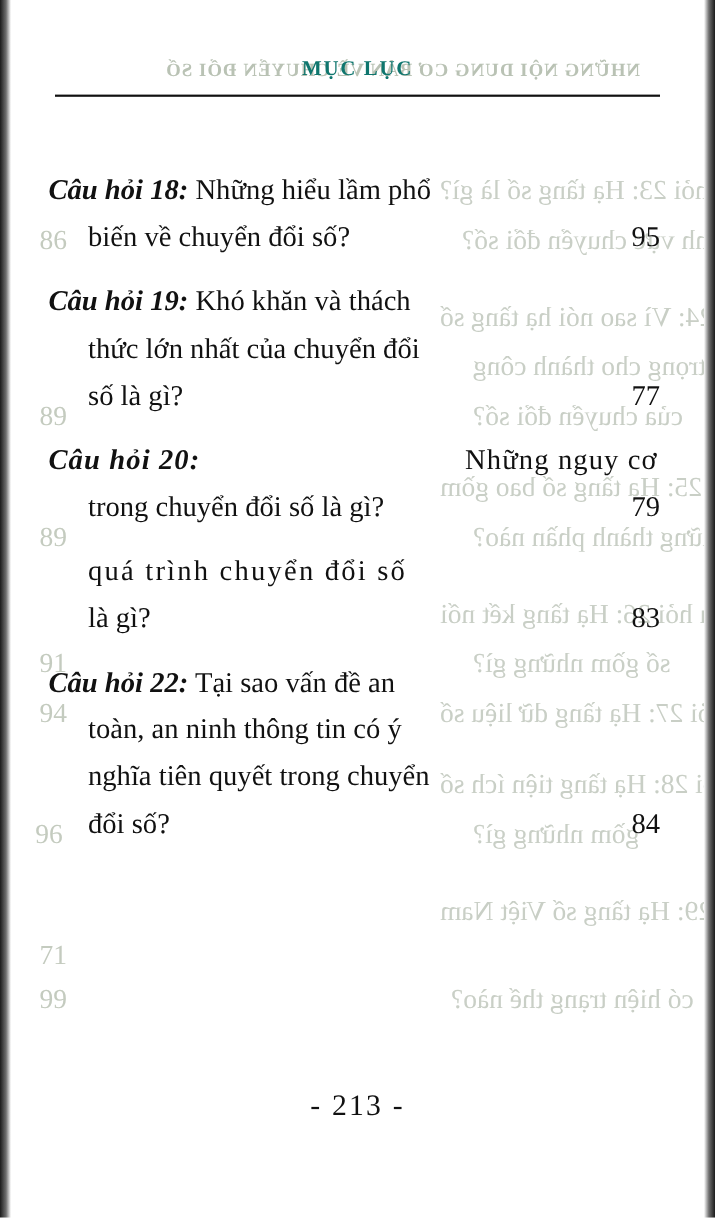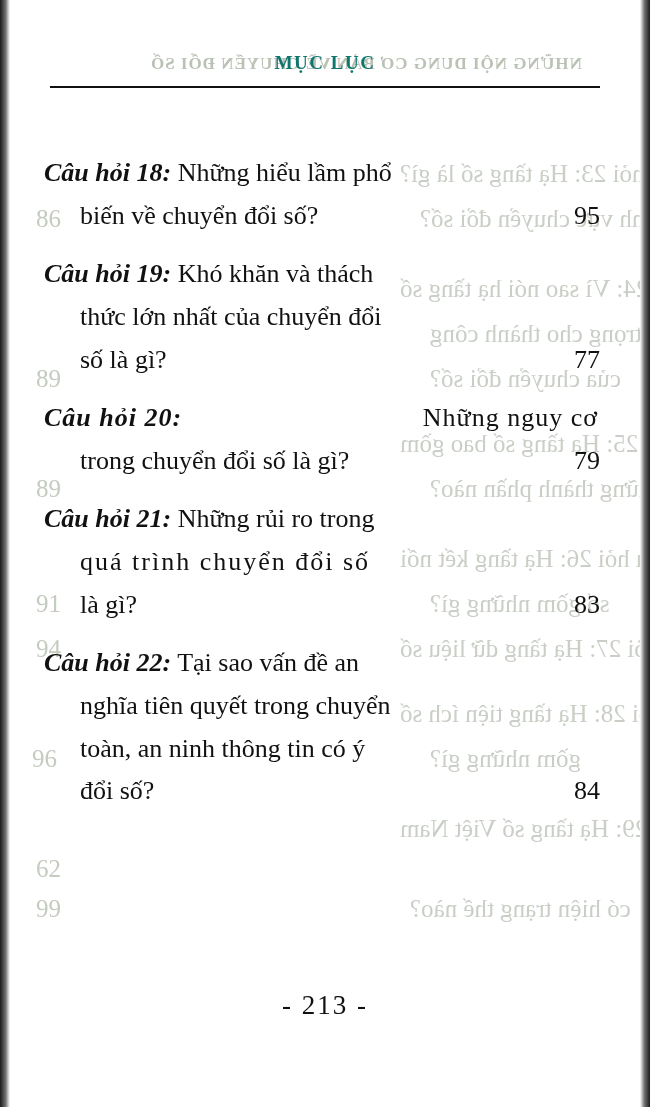--- a/index.html
+++ b/index.html
@@ -163,21 +163,21 @@
   <div class="bleed bleed-line" style="top:745px; left:430px;">gồm những gì?</div>
   <div class="bleed bleed-line" style="top:815px; left:400px;">Câu hỏi 29: Hạ tầng số Việt Nam</div>
   <div class="bleed bleed-line" style="top:895px; left:410px;">có hiện trạng thế nào?</div>
 
   <div class="bleed bleed-num" style="top:205px; left:36px;">86</div>
   <div class="bleed bleed-num" style="top:365px; left:36px;">89</div>
   <div class="bleed bleed-num" style="top:475px; left:36px;">89</div>
   <div class="bleed bleed-num" style="top:590px; left:36px;text-align:right;">91</div>
   <div class="bleed bleed-num" style="top:635px; left:36px;">94</div>
   <div class="bleed bleed-num" style="top:745px; left:32px;">96</div>
-  <div class="bleed bleed-num" style="top:855px; left:36px;">62</div>
+  <div class="bleed bleed-num" style="top:855px; left:36px;">71</div>
   <div class="bleed bleed-num" style="top:895px; left:36px;">99</div>
 
   <div class="header">
     <div class="header-title">MỤC LỤC</div>
     <div class="header-rule"></div>
   </div>
 
   <div class="toc">
 
     <div class="entry">
@@ -217,40 +217,36 @@
         </span>
         <span class="line indent">
           <span>trong chuyển đổi số là gì?</span>
           <span class="page-no">79</span>
         </span>
       </p>
     </div>
 
     <div class="entry">
       <p>
-        <span class="line">
-          <span class="q-label">Câu hỏi 21:</span>
-          <span>Những rủi ro trong</span>
-        </span>
         <span class="line indent" style="letter-spacing:2px;">quá trình chuyển đổi số</span>
         <span class="line indent">
           <span>là gì?</span>
           <span class="page-no">83</span>
         </span>
       </p>
     </div>
 
     <div class="entry">
       <p>
         <span class="line">
           <span class="q-label">Câu hỏi 22:</span>
           <span>Tại sao vấn đề an</span>
         </span>
+        <span class="line indent">toàn, an ninh thông tin có ý</span>
         <span class="line indent">nghĩa tiên quyết trong chuyển</span>
-        <span class="line indent">toàn, an ninh thông tin có ý</span>
         <span class="line indent">
           <span>đổi số?</span>
           <span class="page-no">84</span>
         </span>
       </p>
     </div>
 
   </div>
 
   <div class="folio">- 213 -</div>

